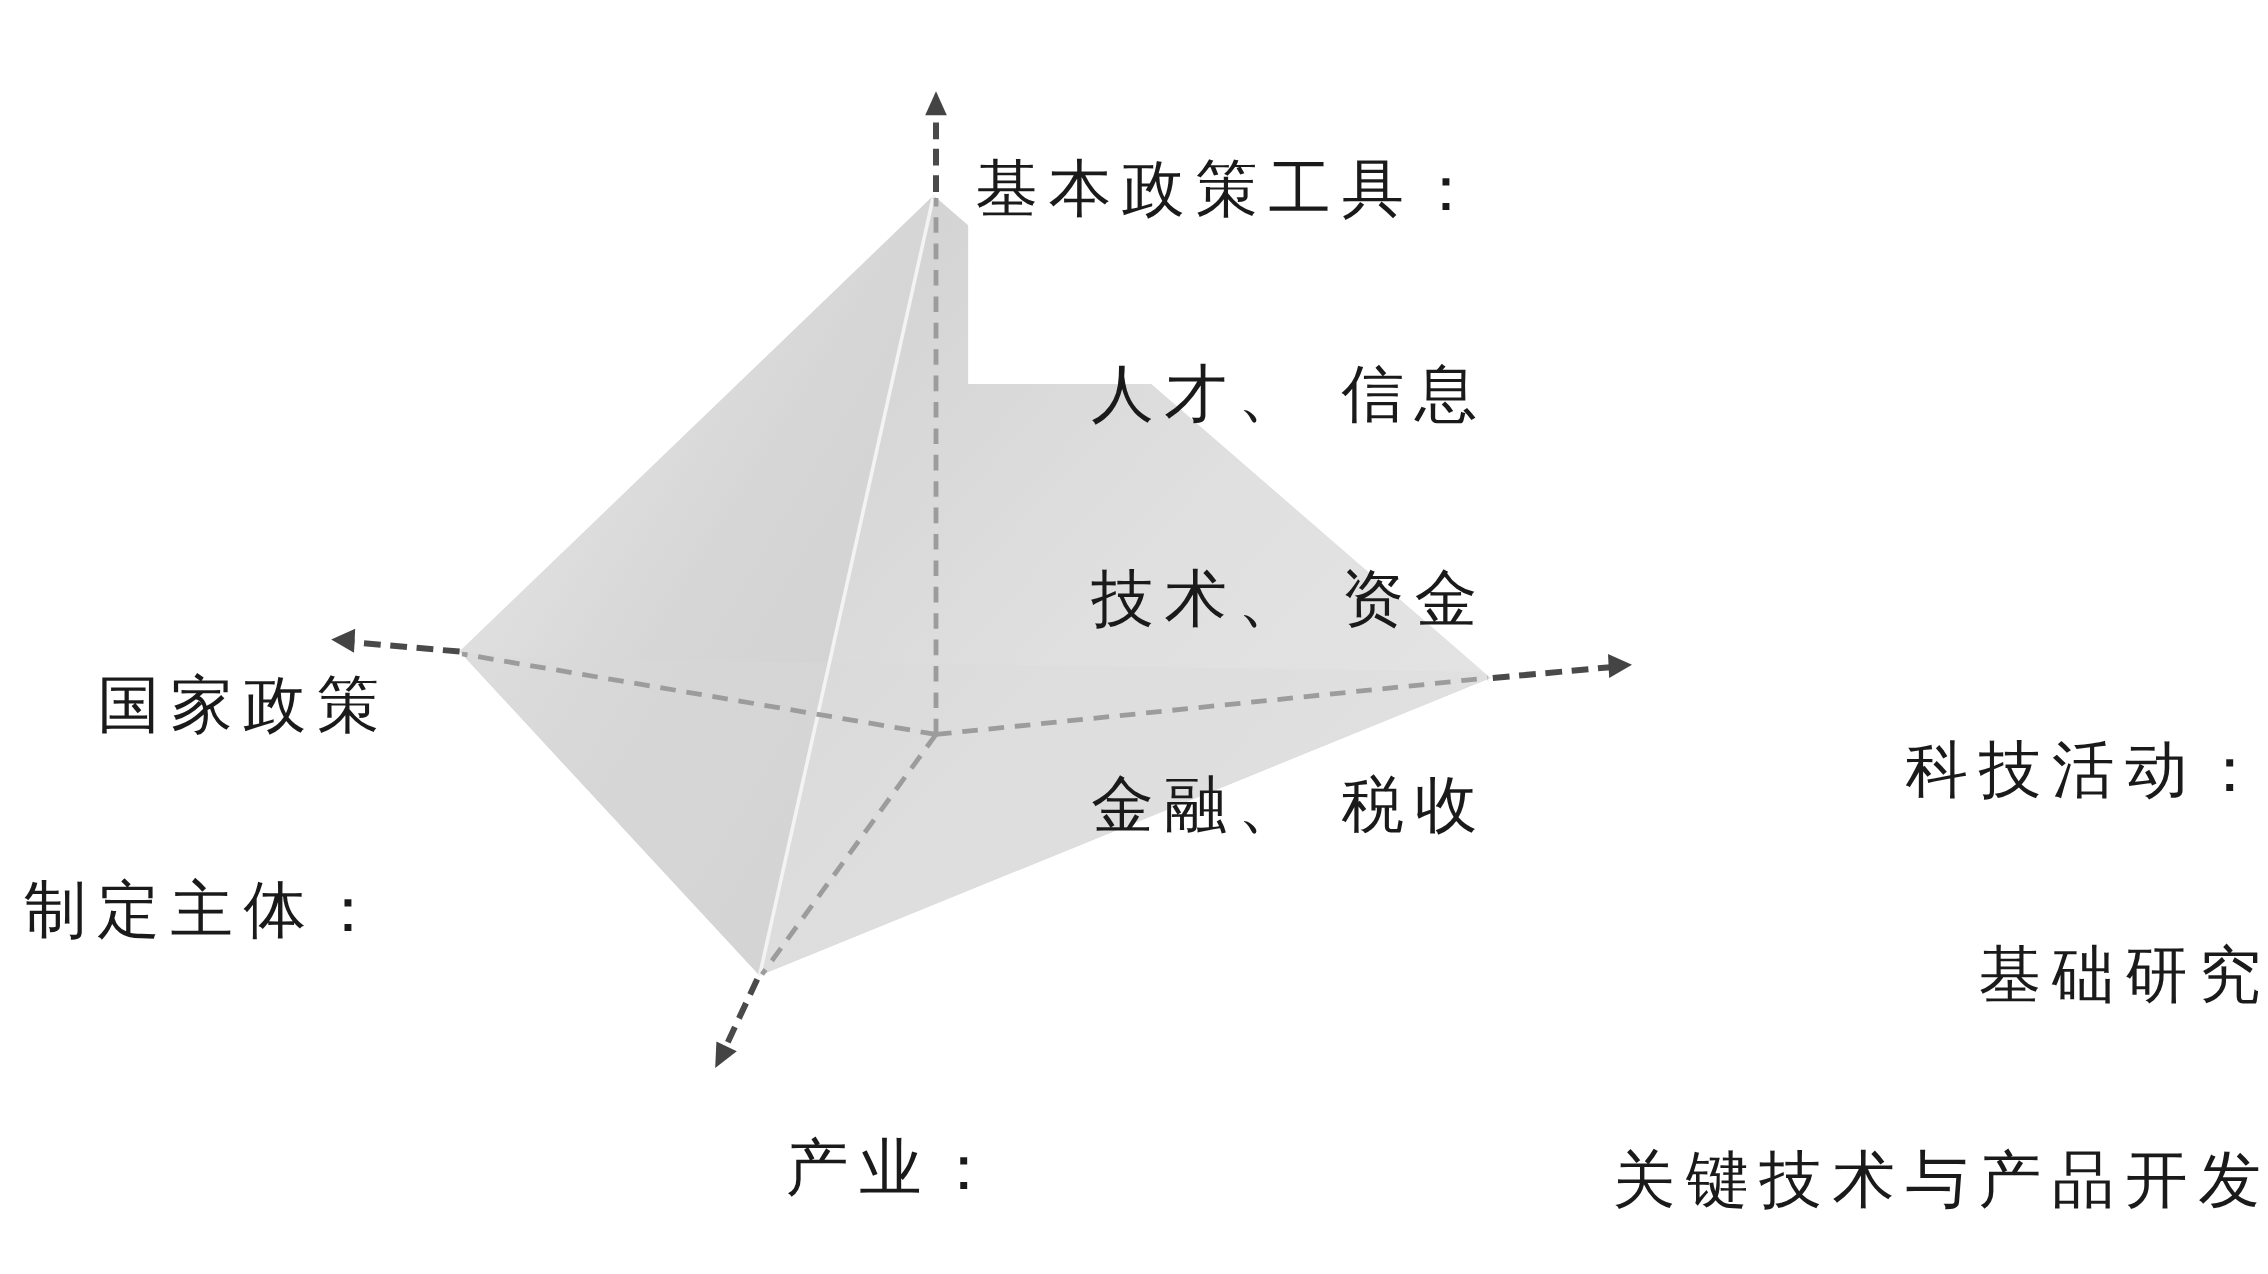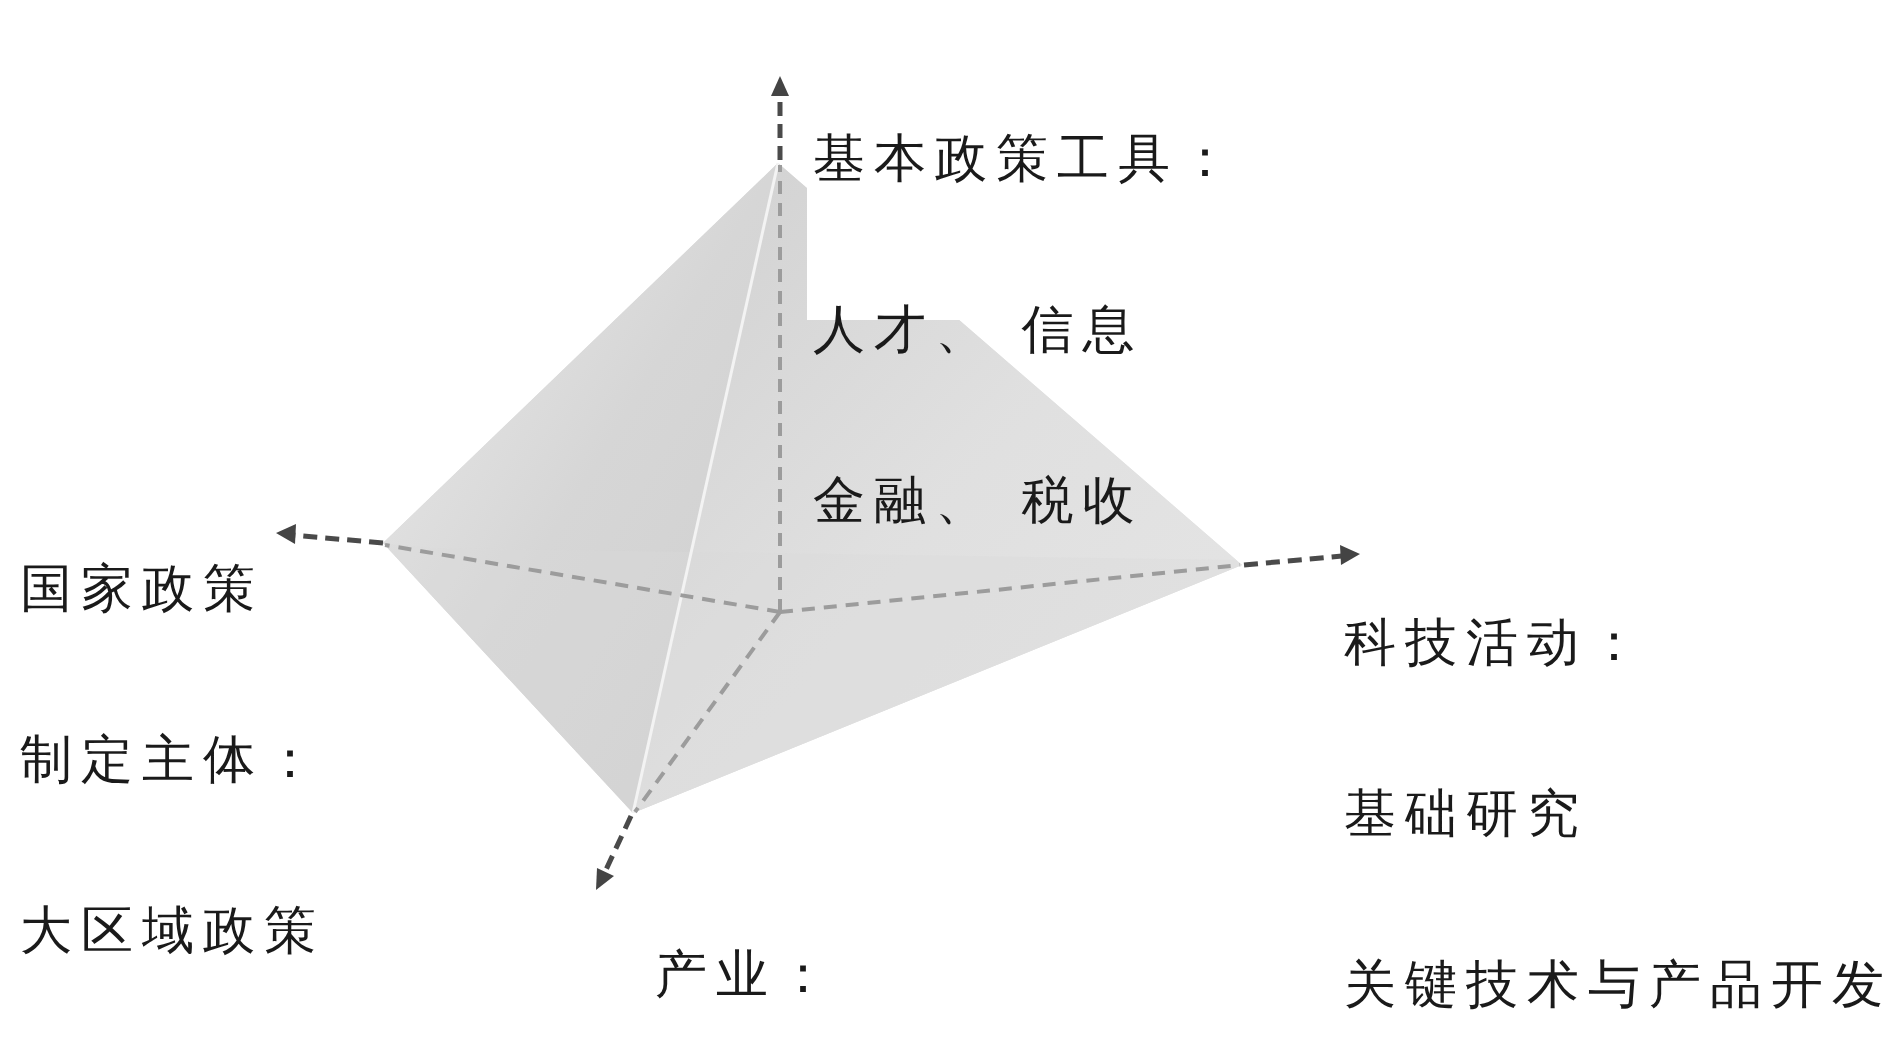--- a/index.html
+++ b/index.html
@@ -1,20 +1,20 @@
 <!DOCTYPE html>
 <html><head>
 <meta charset="utf-8">
 <style>
   html, body { margin:0; padding:0; background:#ffffff; }
   body { width:1890px; height:1062px; position:relative; overflow:hidden;
          font-family: "DejaVu Serif", "Liberation Serif", serif; color:#1a1a1a; }
   #diagram { position:absolute; left:0; top:0; width:1890px; height:1062px; }
   .label-block { position:absolute; font-size:52px; line-height:57px; letter-spacing:9px; white-space:pre; }
-  .label-block .line { display:block; }
+  .label-block .line { display:block;text-align:right; }
   #label-top { left:813px; top:16px; }
   #label-left { left:20px; top:446px; }
   #label-right { left:1344px; top:500px; }
   #label-bottom { left:655px; top:832px; }
 </style>
 </head>
 <body>
 
 <svg id="diagram" width="1890" height="1062" viewBox="0 0 1890 1062" xmlns="http://www.w3.org/2000/svg">
   <defs>
@@ -64,28 +64,28 @@
     <polygon points="596,890 597,868 614,876"></polygon>
   </g>
 
   <polygon points="807,180 807,320 967,320 1240,0 1240,0 807,0" fill="#ffffff"></polygon>
   <rect x="807" y="0" width="420" height="320" fill="#ffffff"></rect>
 </svg>
 
 <div class="label-block" id="label-top">
   <span class="line">基本政策工具：</span>
   <span class="line">人才、 信息</span>
+  <span class="line">技术、 资金</span>
   <span class="line">金融、 税收</span>
   
 </div>
 
 <div class="label-block" id="label-left">
   <span class="line">国家政策</span>
   <span class="line">制定主体：</span>
-  <span class="line">大区域政策</span>
   
   
   
 </div>
 
 <div class="label-block" id="label-right">
   <span class="line">科技活动：</span>
   <span class="line">基础研究</span>
   <span class="line">关键技术与产品开发</span>
   

